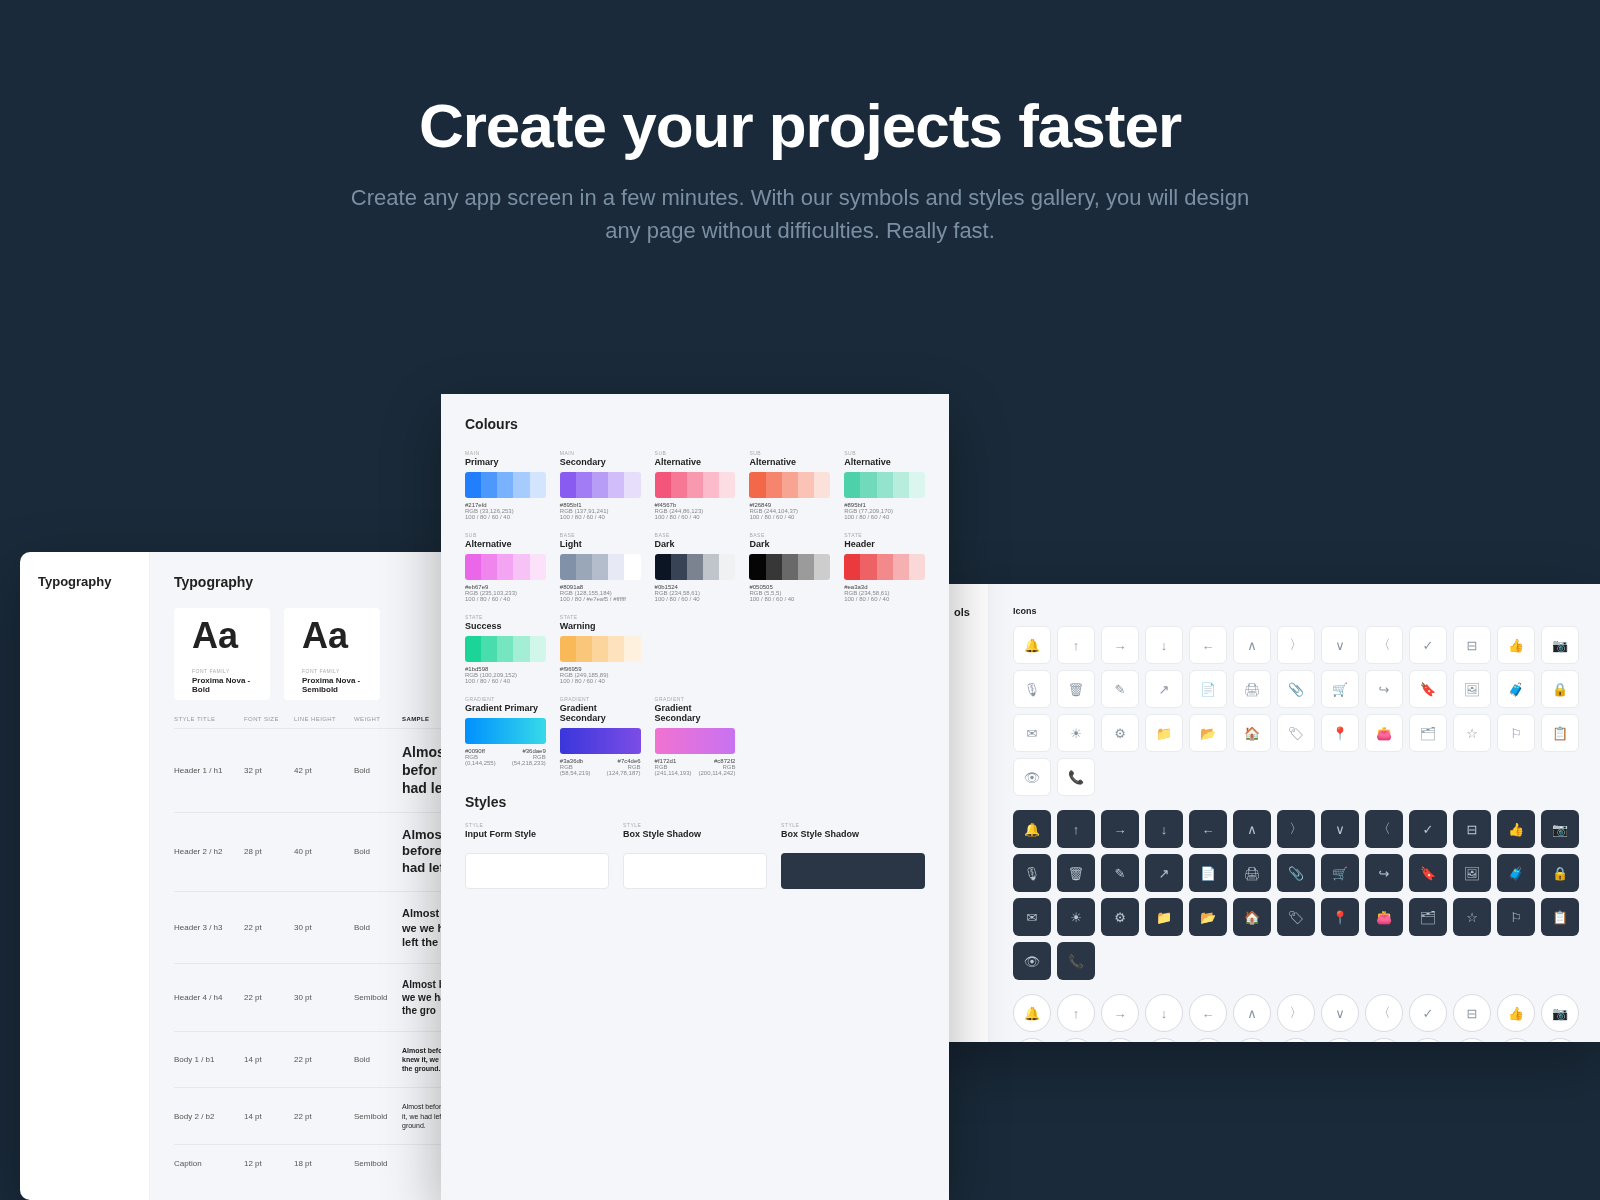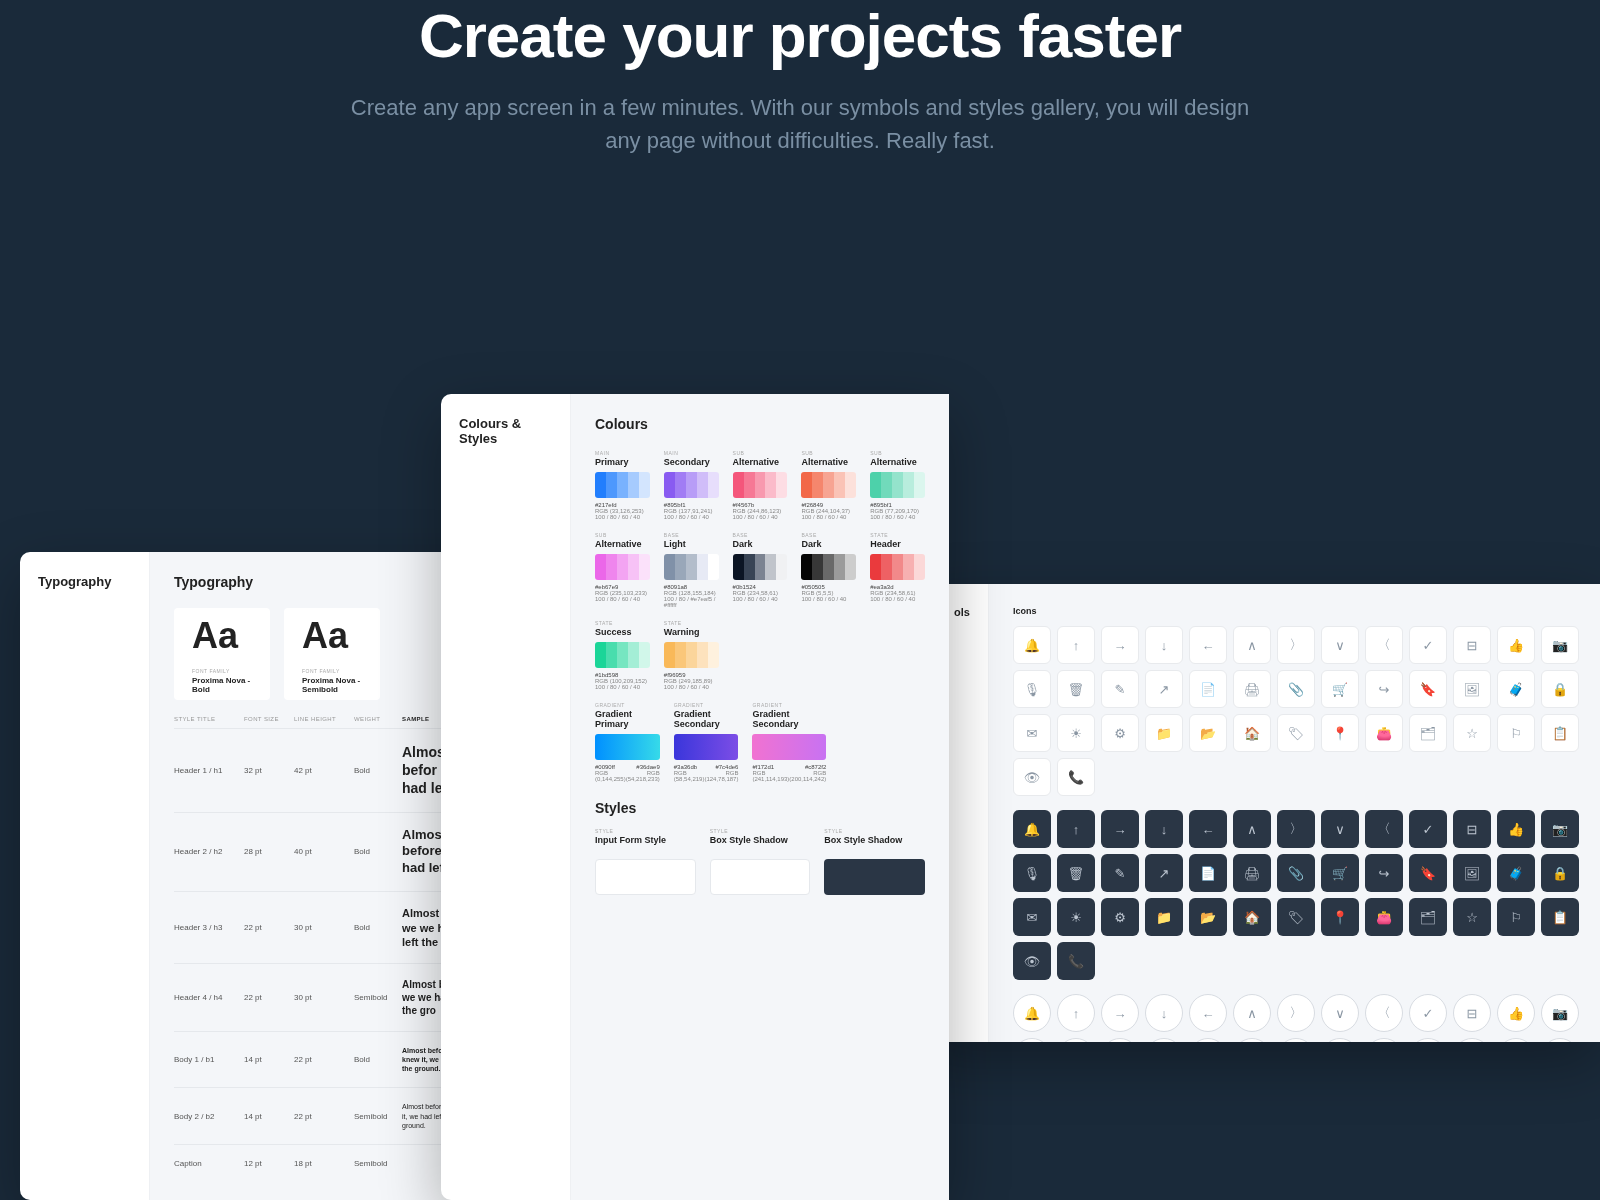--- a/index.html
+++ b/index.html
@@ -1,17 +1,17 @@
 <!DOCTYPE html>
 <html><head>
 <meta charset="utf-8">
 <style>
 *{margin:0;padding:0;box-sizing:border-box;font-family:-apple-system,BlinkMacSystemFont,'Segoe UI',Arial,sans-serif}
 body{background:#1a2a3a;width:1600px;height:1200px;overflow:hidden;position:relative}
-.hero{text-align:center;}
+.hero{text-align:center;padding-top:90px}
 .hero h1{color:#fff;font-size:62px;font-weight:700;letter-spacing:-1px}
 .hero p{color:#7a8fa3;font-size:22px;margin-top:20px;max-width:900px;margin-left:auto;margin-right:auto;line-height:1.5}
 .card{position:absolute;background:#fff;border-radius:10px;box-shadow:0 20px 60px rgba(0,0,0,.3)}
 .card-inner{display:flex;height:100%}
 .sidebar{width:130px;padding:22px 18px;border-right:1px solid #eef0f3;flex-shrink:0}
 .sidebar-title{font-size:13px;font-weight:700;color:#222}
 .main{flex:1;background:#f4f6f9;padding:22px 24px;overflow:hidden}
 .main h2{font-size:14px;font-weight:700;color:#222;margin-bottom:18px}
 
 
@@ -148,23 +148,20 @@
     <div class="c5 sample"></div>
    </div>
           </div>
       </div>
     </div>
   </div>
 </div>
 
 <div class="card col-card">
   <div class="card-inner">
-    <div class="sidebar">
-      <div class="sidebar-title">Colours &amp; Styles</div>
-    </div>
     <div class="main">
       <h2>Colours</h2>
       <div class="col-grid" id="swatch-grid">
           <div class="swatch">
     <div class="sw-label">MAIN</div>
     <div class="sw-name">Primary</div>
     <div class="sw-bar">
               <span style="background:#217efd"></span>
               <span style="background:#4d98fd"></span>
               <span style="background:#79b2fe"></span>

